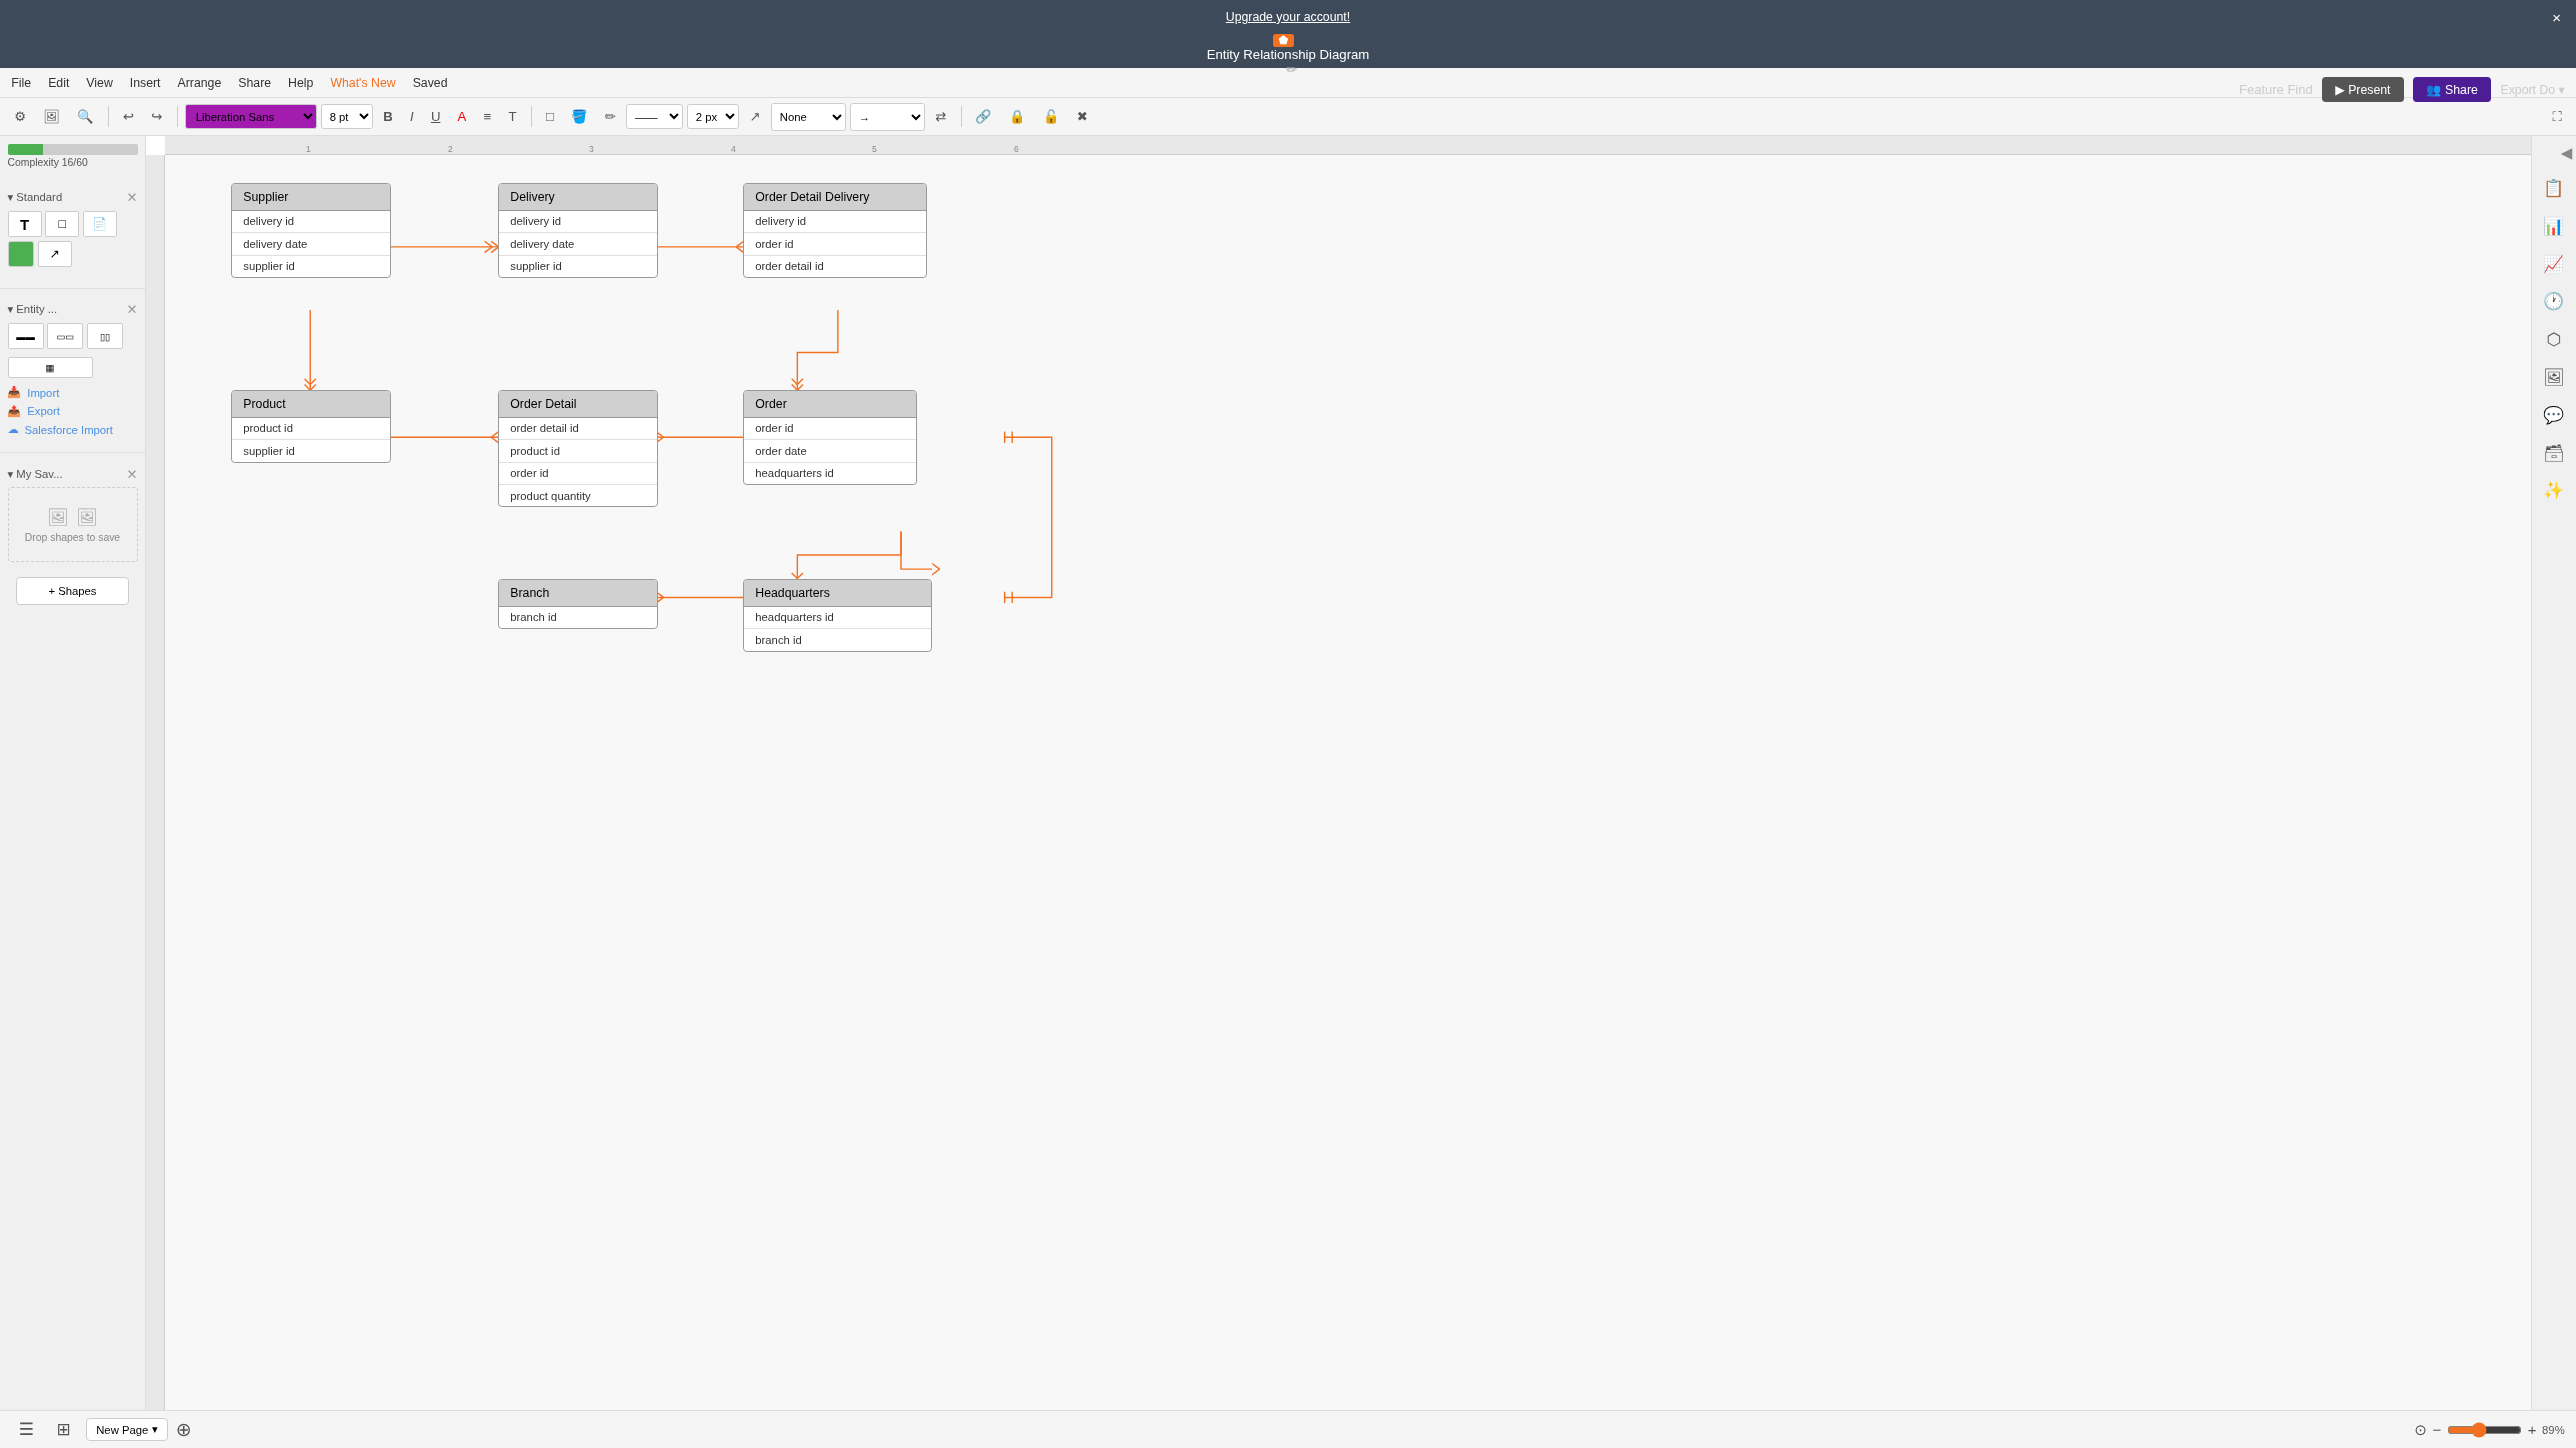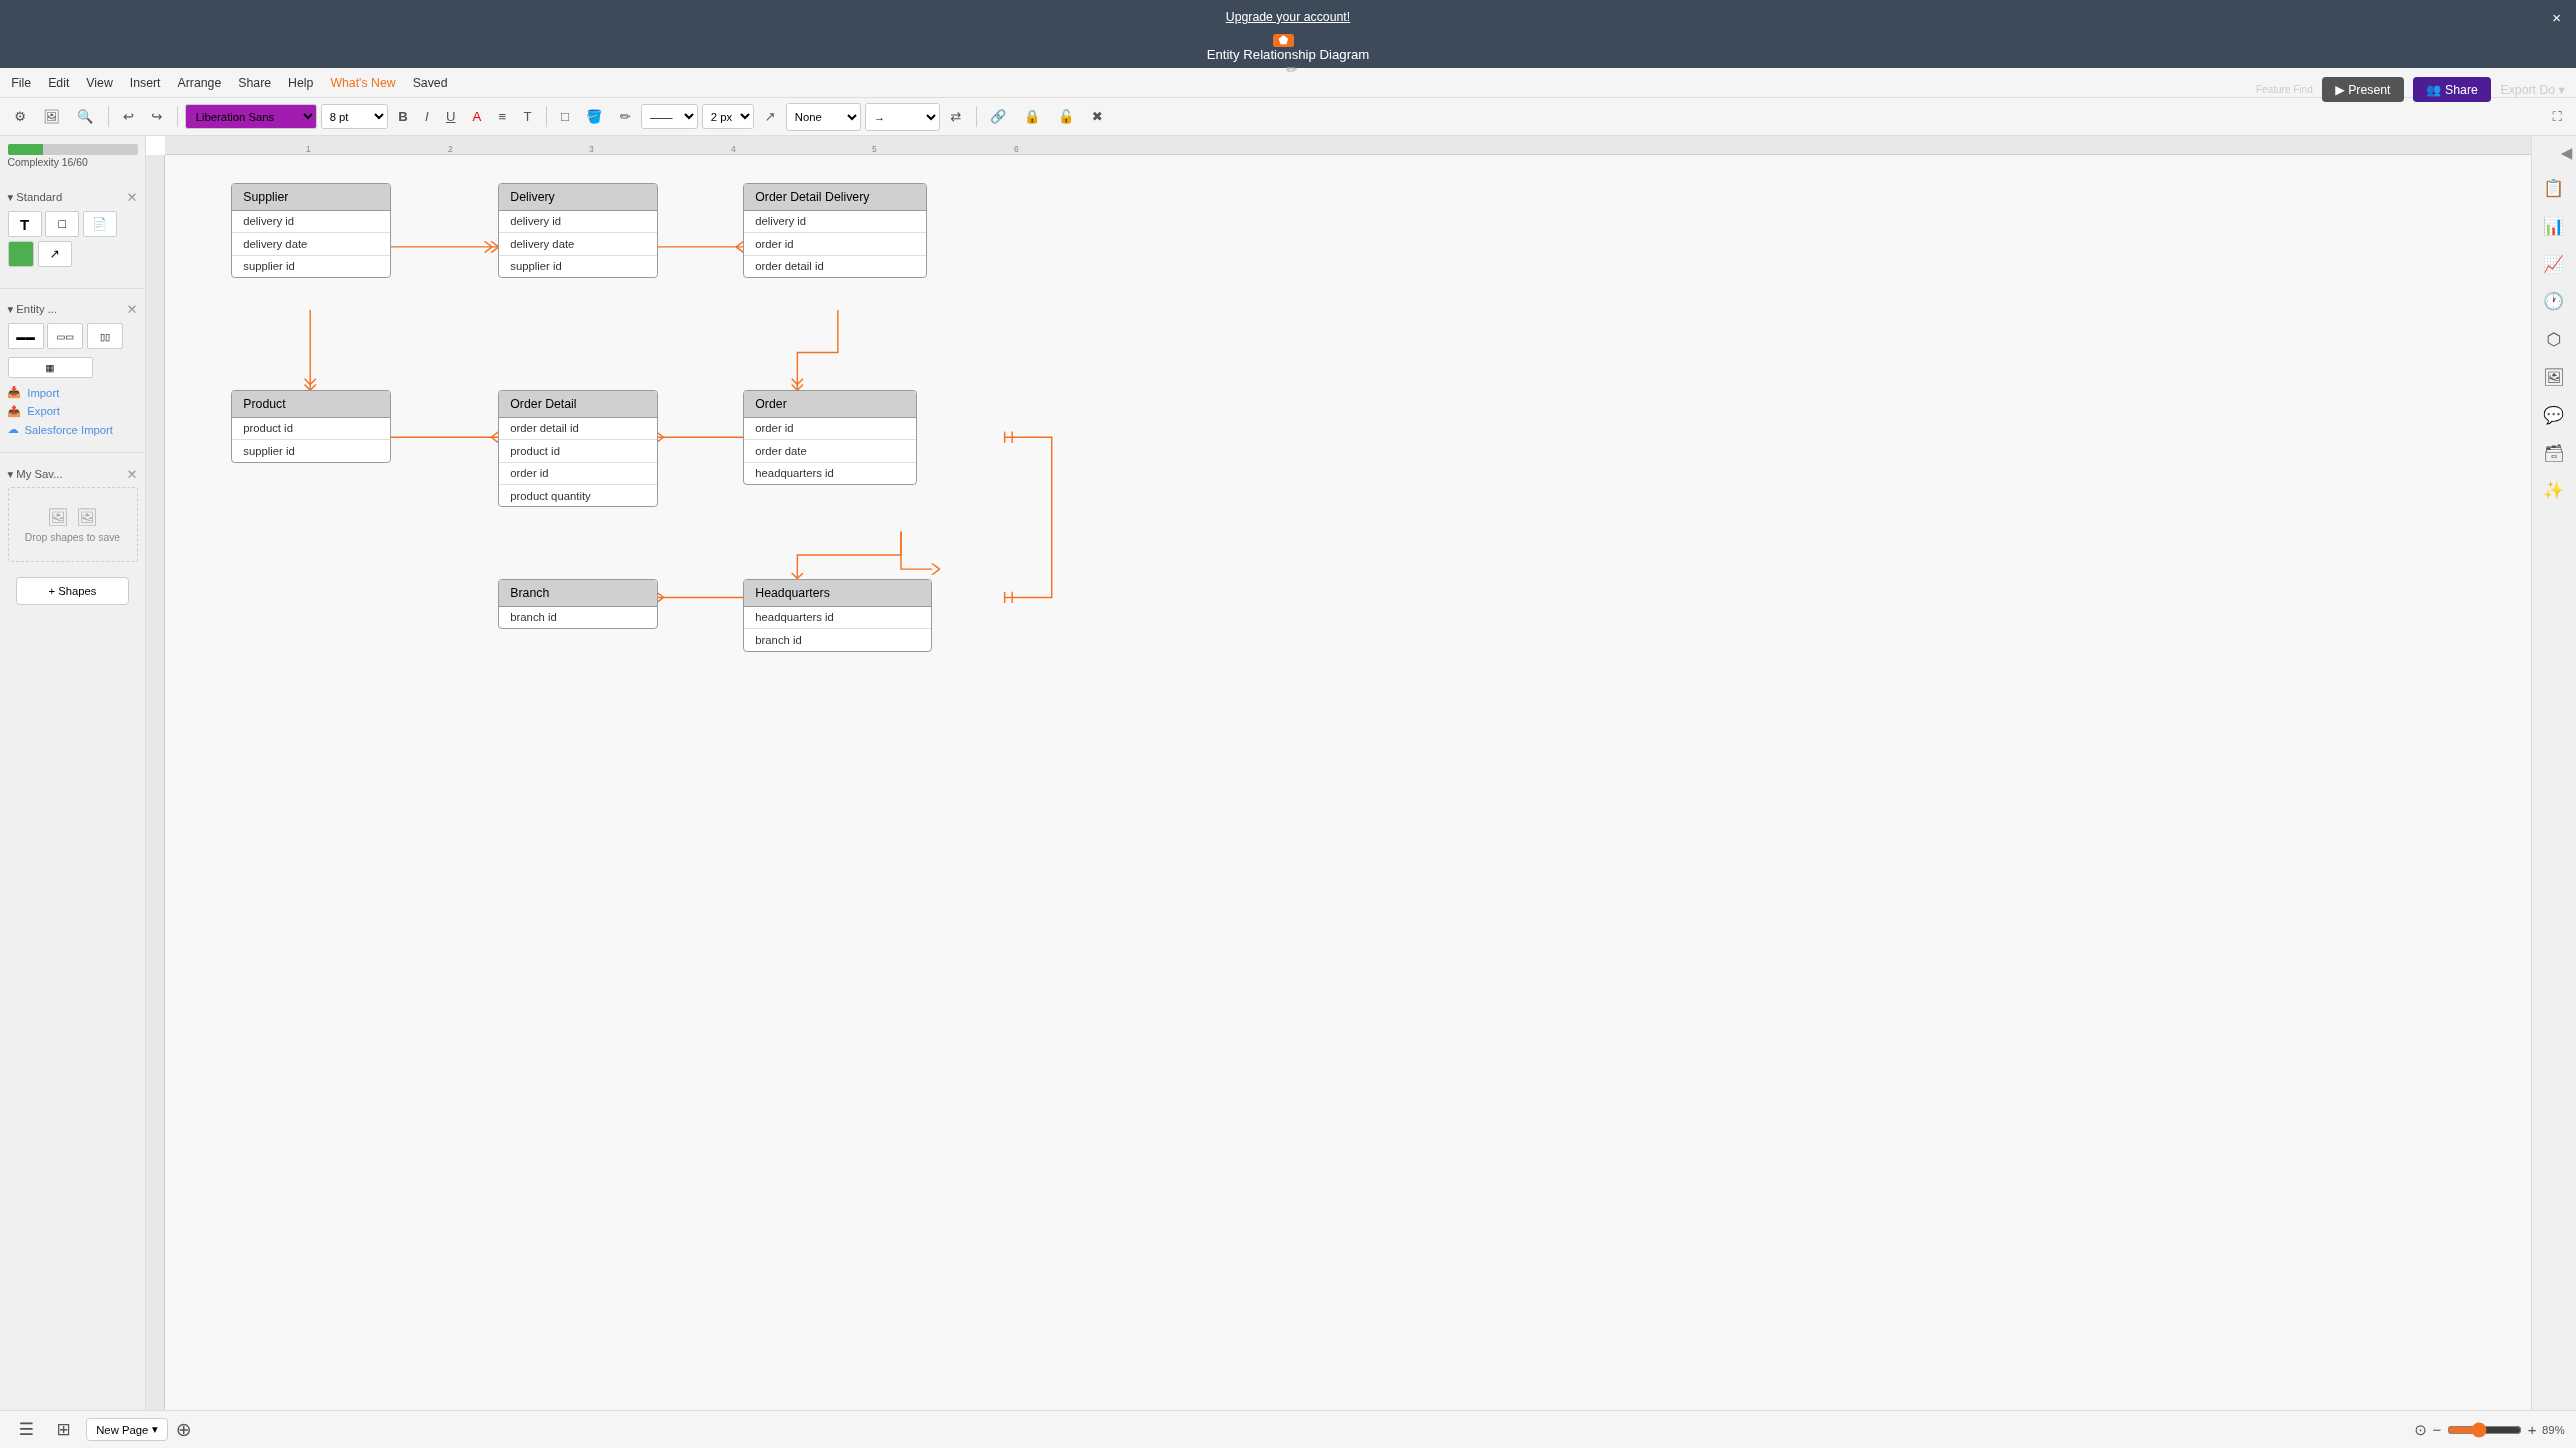--- a/index.html
+++ b/index.html
@@ -20,21 +20,21 @@
       position: absolute; top: 34px; left: 0; right: 0; height: 34px;
       background: #3d4a5a; display: flex; align-items: center; padding: 0 11.3px;
       z-index: 99;
       flex-direction: column;
     }
     #title-bar .app-icon { width: 21px; height: 21px; background: #f37021; border-radius: 2.8px; margin-right: 9.4px; display: flex; align-items: center; justify-content: center; }
     #title-bar .app-icon::after { content: '⬟'; color: white; font-size: 11.3px; }
     #title-bar .doc-title { color: white; font-size: 13.2px; font-weight: 500; }
     #title-bar .edit-icon { color: #aaa; margin-left: 7.5px; font-size: 13.2px; }
     #title-bar .right-actions { margin-left: auto; display: flex; align-items: center; gap: 9.4px; }
-    #title-bar .feature-find { color: #ccc; font-size: 10px; display: flex; align-items: center; gap: 3.8px; }
+    #title-bar .feature-find { color: #ccc; font-size: 13px; display: flex; align-items: center; gap: 3.8px; }
     #title-bar .present-btn { background: #555; color: white; border: none; padding: 5.7px 13.2px; border-radius: 3.8px; font-size: 12.3px; cursor: pointer; display: flex; align-items: center; gap: 3.8px; }
     #title-bar .share-btn { background: #4c1d95; color: white; border: none; padding: 5.7px 13.2px; border-radius: 3.8px; font-size: 12.3px; cursor: pointer; display: flex; align-items: center; gap: 3.8px; }
     #title-bar .user-name { color: #ccc; font-size: 12.3px; }
 
     
     #menu-bar {
       position: absolute; top: 68px; left: 0; right: 0; height: 30px;
       background: #f5f5f5; border-bottom: 0.9px solid #ddd;
       display: flex; align-items: center; padding: 0 11.3px; gap: 17px;
       z-index: 98;
@@ -45,21 +45,21 @@
     
     #toolbar {
       position: absolute; top: 98px; left: 0; right: 0; height: 38px;
       background: #f5f5f5; border-bottom: 0.9px solid #ddd;
       display: flex; align-items: center; padding: 0 7.5px; gap: 3.8px;
       z-index: 97;
     }
     .toolbar-btn { background: none; border: 0.9px solid transparent; padding: 3.8px 5.7px; border-radius: 2.8px; cursor: pointer; font-size: 13.2px; color: #555; }
     .toolbar-separator { width: 0.9px; height: 21px; background: #ccc; margin: 0 3.8px; }
     .font-select { height: 24.5px; border: 0.9px solid #ccc; border-radius: 2.8px; padding: 0 5.7px; font-size: 11.3px; background: #a21caf; min-width: 132px; }
-    .font-size-select { height: 24.5px; border: 0.9px solid #ccc; border-radius: 2.8px; padding: 0 3.8px; font-size: 11.3px; background: white; width: 67px; }
+    .font-size-select { height: 24.5px; border: 0.9px solid #ccc; border-radius: 2.8px; padding: 0 3.8px; font-size: 11.3px; background: white; width: 52px; }
     .line-select { height: 24.5px; border: 0.9px solid #ccc; border-radius: 2.8px; padding: 0 3.8px; font-size: 11.3px; background: white; width: 57px; }
     .px-select { height: 24.5px; border: 0.9px solid #ccc; border-radius: 2.8px; padding: 0 3.8px; font-size: 11.3px; background: white; width: 52px; }
     .arrow-select { height: 28px; border: 0.9px solid #ccc; border-radius: 2.8px; padding: 0 3.8px; font-size: 11.3px; background: white; min-width: 75px; }
 
     
     #left-panel {
       position: absolute; top: 136px; left: 0; width: 146px; bottom: 38px;
       background: #f0f0f0; border-right: 0.9px solid #ddd; overflow-y: auto;
       z-index: 96;
     }

